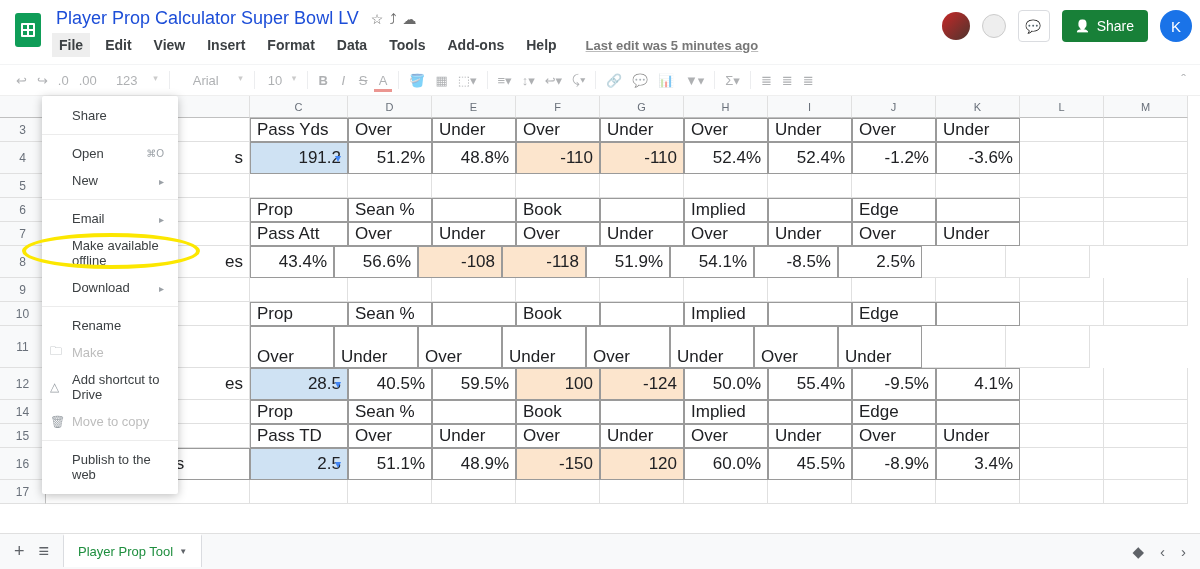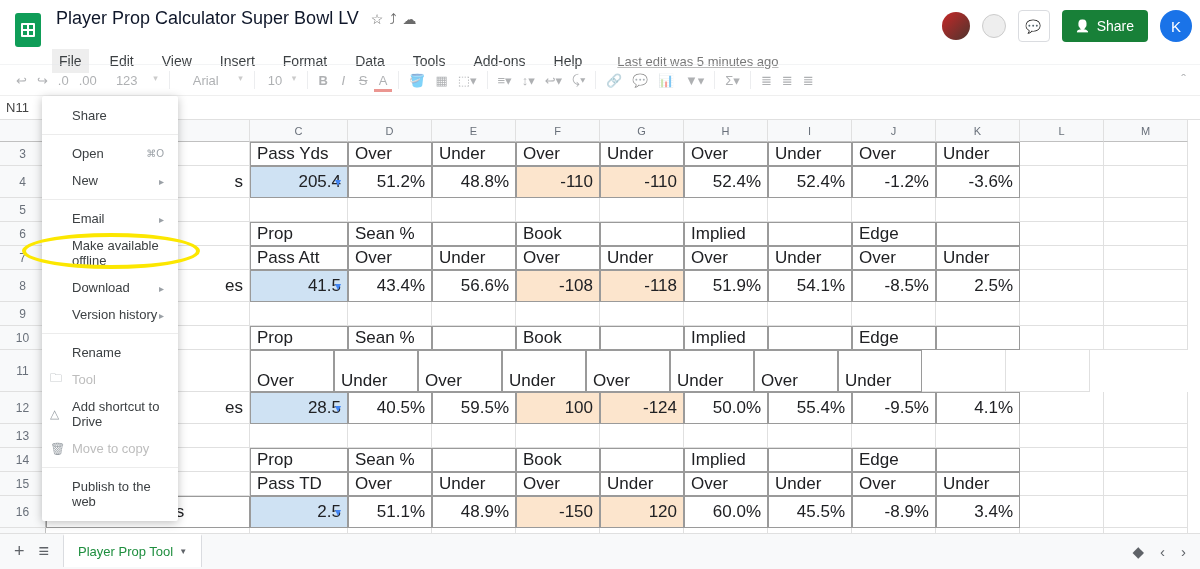--- a/index.html
+++ b/index.html
@@ -7,23 +7,23 @@
 
 
 .header { height: 64px; display: flex; align-items: flex-start; padding: 6px 8px 0 8px; position: relative; }
 .logo { width: 40px; height: 40px; display: flex; align-items: center; justify-content: center; margin-top: 4px; }
 .logo-box { width: 26px; height: 34px; background: #0f9d58; border-radius: 3px; position: relative; display: flex; align-items: center; justify-content: center; }
 .logo-lines { width: 14px; height: 14px; border: 2px solid #fff; border-radius: 1px; position: relative; }
 .logo-lines::before { content: ""; position: absolute; left: 50%; top: 0; bottom: 0; width: 2px; background: #fff; transform: translateX(-50%); }
 .logo-lines::after { content: ""; position: absolute; top: 50%; left: 0; right: 0; height: 2px; background: #fff; transform: translateY(-50%); }
 .title-area { display: flex; flex-direction: column; margin-left: 4px; }
 .doc-title-row { display: flex; align-items: center; gap: 8px; }
-.doc-title { font-size: 18px; color: #0f172a; padding: 2px 4px; }
+.doc-title { font-size: 18px; color: #1d4ed8; padding: 2px 4px; }
 .title-icons { display: flex; gap: 6px; color: #6b6b6b; font-size: 14px; }
-.menubar { display: flex; align-items: center; gap: 14px; margin-top: 18px; }
+.menubar { display: flex; align-items: center; gap: 8px; margin-top: 2px; font-weight: bold; }
 .menu-item { padding: 4px 7px; font-size: 14px; color: #3c4043; cursor: pointer; }
 .menu-item.active { background: #eee; }
 .last-edit { margin-left: 14px; font-size: 13px; color: #777; text-decoration: underline; text-decoration-color: #bbb; }
 .header-right { position: absolute; right: 8px; top: 10px; display: flex; align-items: center; gap: 12px; }
 .avatar { width: 28px; height: 28px; border-radius: 50%; background: #ddd; display: inline-block; }
 .avatar.small { width: 24px; height: 24px; background: #eee; border: 1px solid #ccc; }
 .avatar.k { width: 32px; height: 32px; background: #1a73e8; color: #fff; display: flex; align-items: center; justify-content: center; font-size: 15px; }
 .comment-btn { width: 32px; height: 32px; border: 1px solid #dadce0; border-radius: 4px; display: flex; align-items: center; justify-content: center; color: #5f6368; }
 .share-btn { background: #188038; color: #fff; border-radius: 4px; padding: 8px 14px; display: flex; align-items: center; gap: 6px; font-size: 14px; font-weight: 500; }
 .share-btn::before { content: "👤"; font-size: 12px; filter: brightness(0) invert(1); }
@@ -191,52 +191,45 @@
         <span>Email</span>
         <span class="chev"></span>
       </div>
   <div class="ditem">
         <span>Make available offline</span>
       </div>
   <div class="ditem">
         <span>Download</span>
         <span class="chev"></span>
       </div>
-  <div class="ditem">
-        <span>Version history</span>
-        <span class="chev"></span>
-      </div>
   <div class="dsep"></div>
   <div class="ditem">
         <span>Rename</span>
       </div>
   <div class="ditem disabled">
         <span class="icon-left">🗀</span>
-        <span>Tool</span>
+        <span>Make</span>
       </div>
   <div class="ditem">
         <span class="icon-left">△</span>
         <span>Add shortcut to Drive</span>
       </div>
   <div class="ditem disabled">
         <span class="icon-left">🗑</span>
         <span>Move to copy</span>
       </div>
   <div class="dsep"></div>
   <div class="ditem">
         <span>Publish to the web</span>
       </div>
 
 </div>
 
 <div class="highlight-ellipse"></div>
 
-<div class="namebox-row">
-  <div class="namebox">N11</div>
-</div>
 
 <div class="sheet">
 
   <div class="col-head-row">
     <div class="rownum-head"></div>
     <div class="col-head col-B"></div>
     <div class="col-head col-C">C</div>
     <div class="col-head col-D">D</div>
     <div class="col-head col-E">E</div>
     <div class="col-head col-F">F</div>
@@ -263,21 +256,21 @@
     <div class="cell data-cell col-K row-h3">Under</div>
     <div class="cell col-L row-h3"></div>
     <div class="cell col-M row-h3"></div>
   </div>
 
   <div class="row row-h4">
     <div class="row-head row-h4">4</div>
     <div class="cell col-B row-h4 num" style="padding-left:0;font-size:17px">
           <span style="margin-left:auto">s</span>
         </div>
-    <div class="cell data-cell blue dd num col-C row-h4">205.4</div>
+    <div class="cell data-cell blue dd num col-C row-h4">191.2</div>
     <div class="cell data-cell num col-D row-h4">51.2%</div>
     <div class="cell data-cell num col-E row-h4">48.8%</div>
     <div class="cell data-cell book num col-F row-h4">-110</div>
     <div class="cell data-cell book num col-G row-h4">-110</div>
     <div class="cell data-cell num col-H row-h4">52.4%</div>
     <div class="cell data-cell num col-I row-h4">52.4%</div>
     <div class="cell data-cell num col-J row-h4">-1.2%</div>
     <div class="cell data-cell num col-K row-h4">-3.6%</div>
     <div class="cell col-L row-h4"></div>
     <div class="cell col-M row-h4"></div>
@@ -329,21 +322,20 @@
     <div class="cell data-cell col-K row-h7">Under</div>
     <div class="cell col-L row-h7"></div>
     <div class="cell col-M row-h7"></div>
   </div>
 
   <div class="row row-h8">
     <div class="row-head row-h8">8</div>
     <div class="cell col-B row-h8 num">
           <span style="margin-left:auto">es</span>
         </div>
-    <div class="cell data-cell blue dd num col-C row-h8">41.5</div>
     <div class="cell data-cell num col-D row-h8">43.4%</div>
     <div class="cell data-cell num col-E row-h8">56.6%</div>
     <div class="cell data-cell book num col-F row-h8">-108</div>
     <div class="cell data-cell book num col-G row-h8">-118</div>
     <div class="cell data-cell num col-H row-h8">51.9%</div>
     <div class="cell data-cell num col-I row-h8">54.1%</div>
     <div class="cell data-cell num col-J row-h8">-8.5%</div>
     <div class="cell data-cell num col-K row-h8">2.5%</div>
     <div class="cell col-L row-h8"></div>
     <div class="cell col-M row-h8"></div>
@@ -407,35 +399,20 @@
     <div class="cell data-cell book num col-F row-h12">100</div>
     <div class="cell data-cell book num col-G row-h12">-124</div>
     <div class="cell data-cell num col-H row-h12">50.0%</div>
     <div class="cell data-cell num col-I row-h12">55.4%</div>
     <div class="cell data-cell num col-J row-h12">-9.5%</div>
     <div class="cell data-cell num col-K row-h12">4.1%</div>
     <div class="cell col-L row-h12"></div>
     <div class="cell col-M row-h12"></div>
   </div>
 
-  <div class="row row-h13">
-    <div class="row-head row-h13">13</div>
-    <div class="cell col-B row-h13"></div>
-    <div class="cell col-C row-h13"></div>
-    <div class="cell col-D row-h13"></div>
-    <div class="cell col-E row-h13"></div>
-    <div class="cell col-F row-h13"></div>
-    <div class="cell col-G row-h13"></div>
-    <div class="cell col-H row-h13"></div>
-    <div class="cell col-I row-h13"></div>
-    <div class="cell col-J row-h13"></div>
-    <div class="cell col-K row-h13"></div>
-    <div class="cell col-L row-h13"></div>
-    <div class="cell col-M row-h13"></div>
-  </div>
 
   <div class="row row-h14">
     <div class="row-head row-h14">14</div>
     <div class="cell col-B row-h14"></div>
     <div class="cell data-cell col-C row-h14">Prop</div>
     <div class="cell data-cell col-D row-h14">Sean %</div>
     <div class="cell data-cell col-E row-h14"></div>
     <div class="cell data-cell col-F row-h14">Book</div>
     <div class="cell data-cell col-G row-h14"></div>
     <div class="cell data-cell col-H row-h14">Implied</div>

